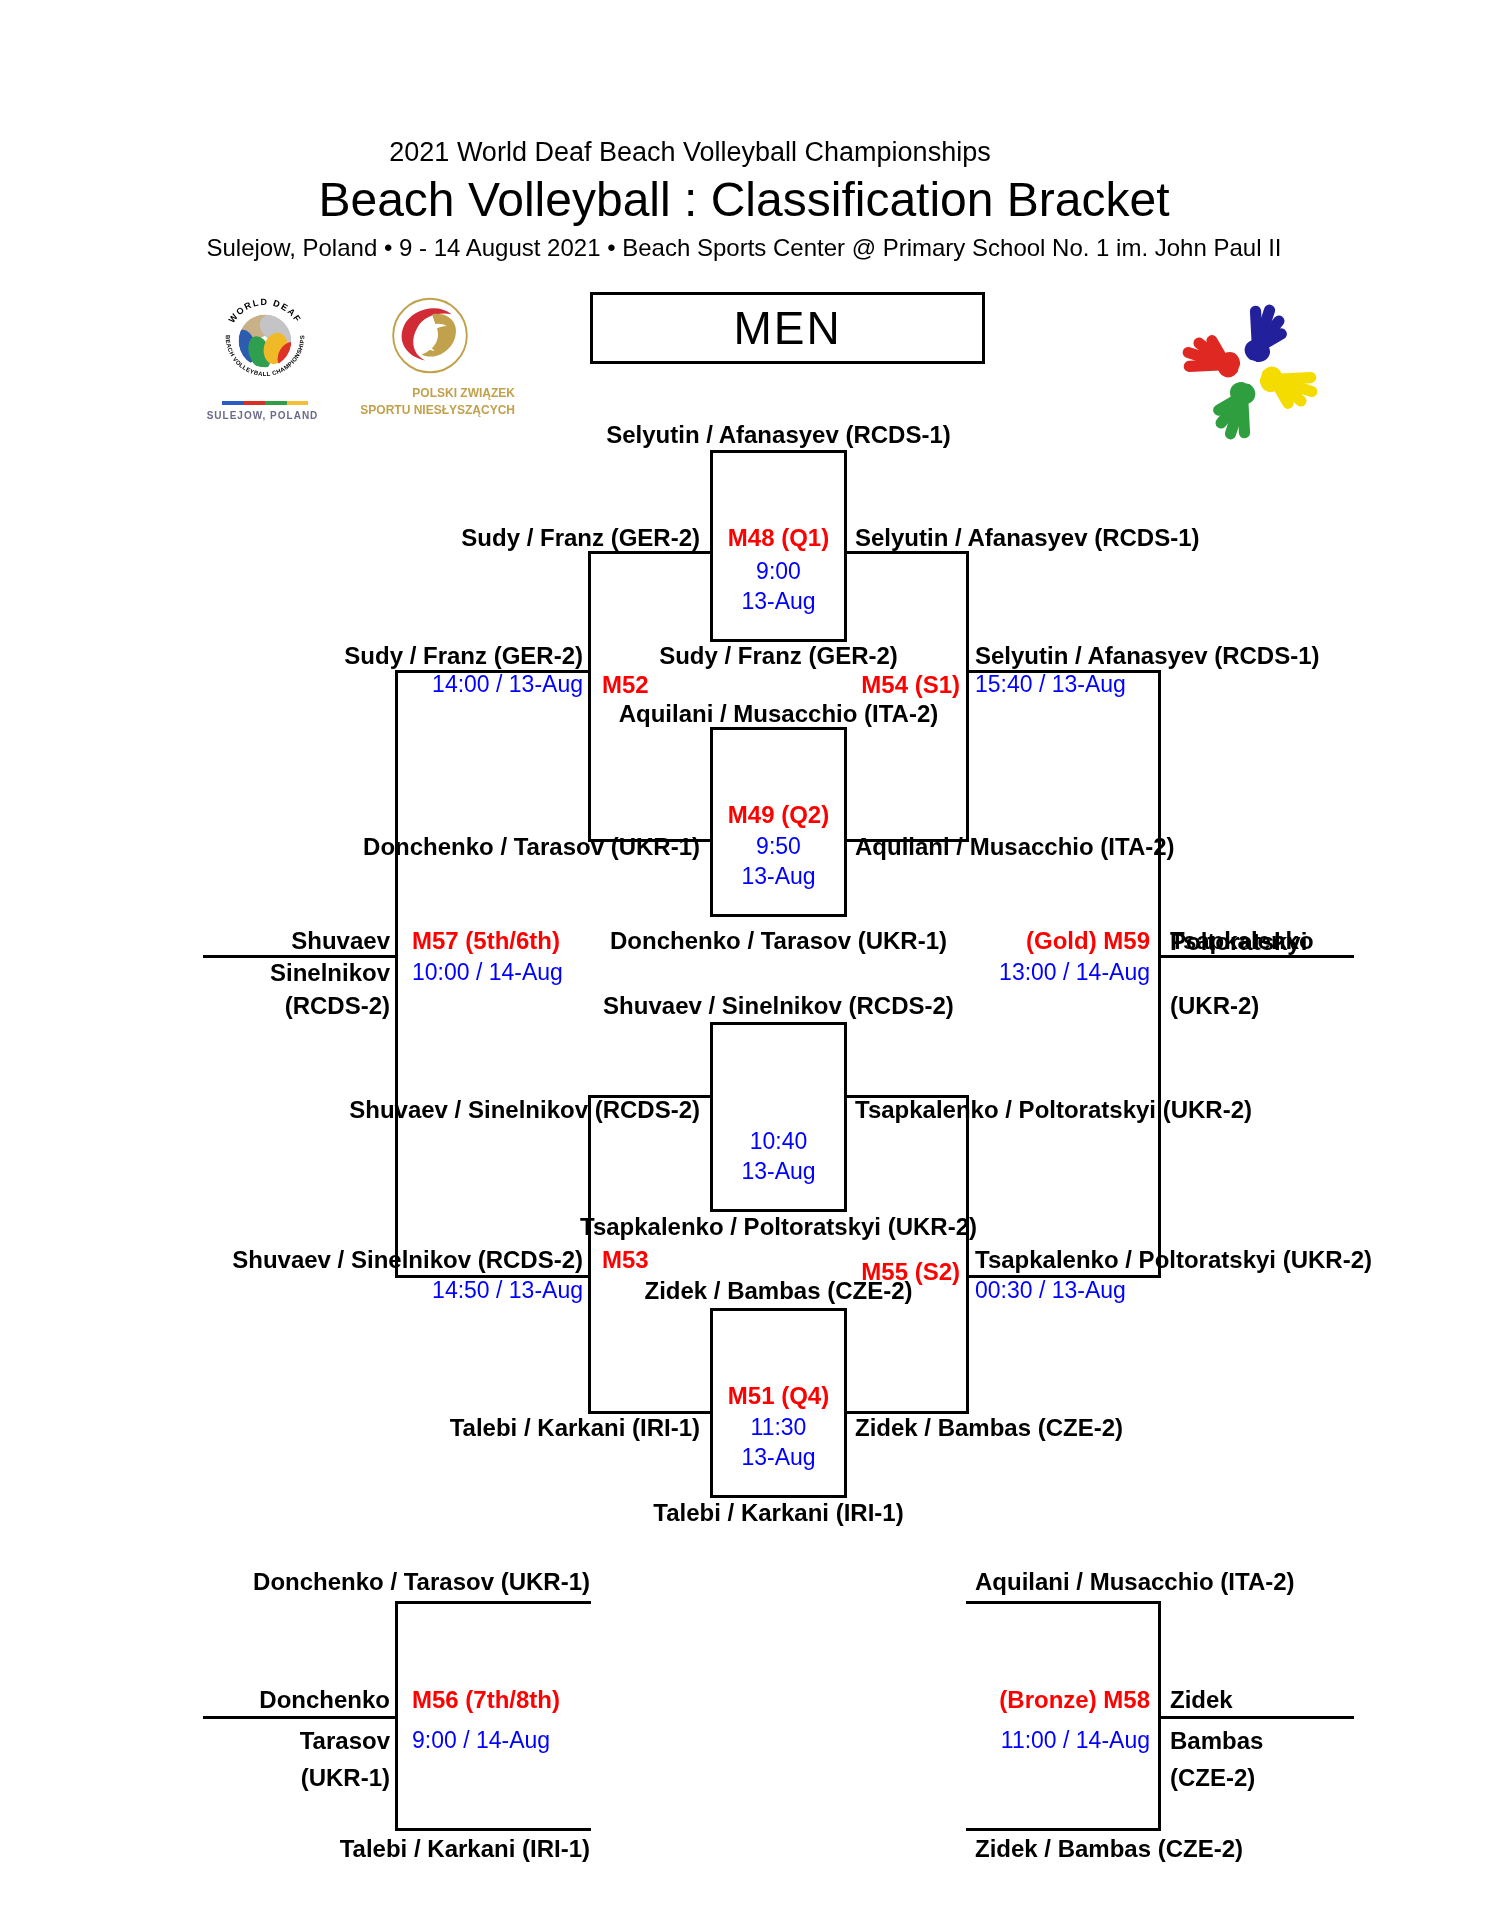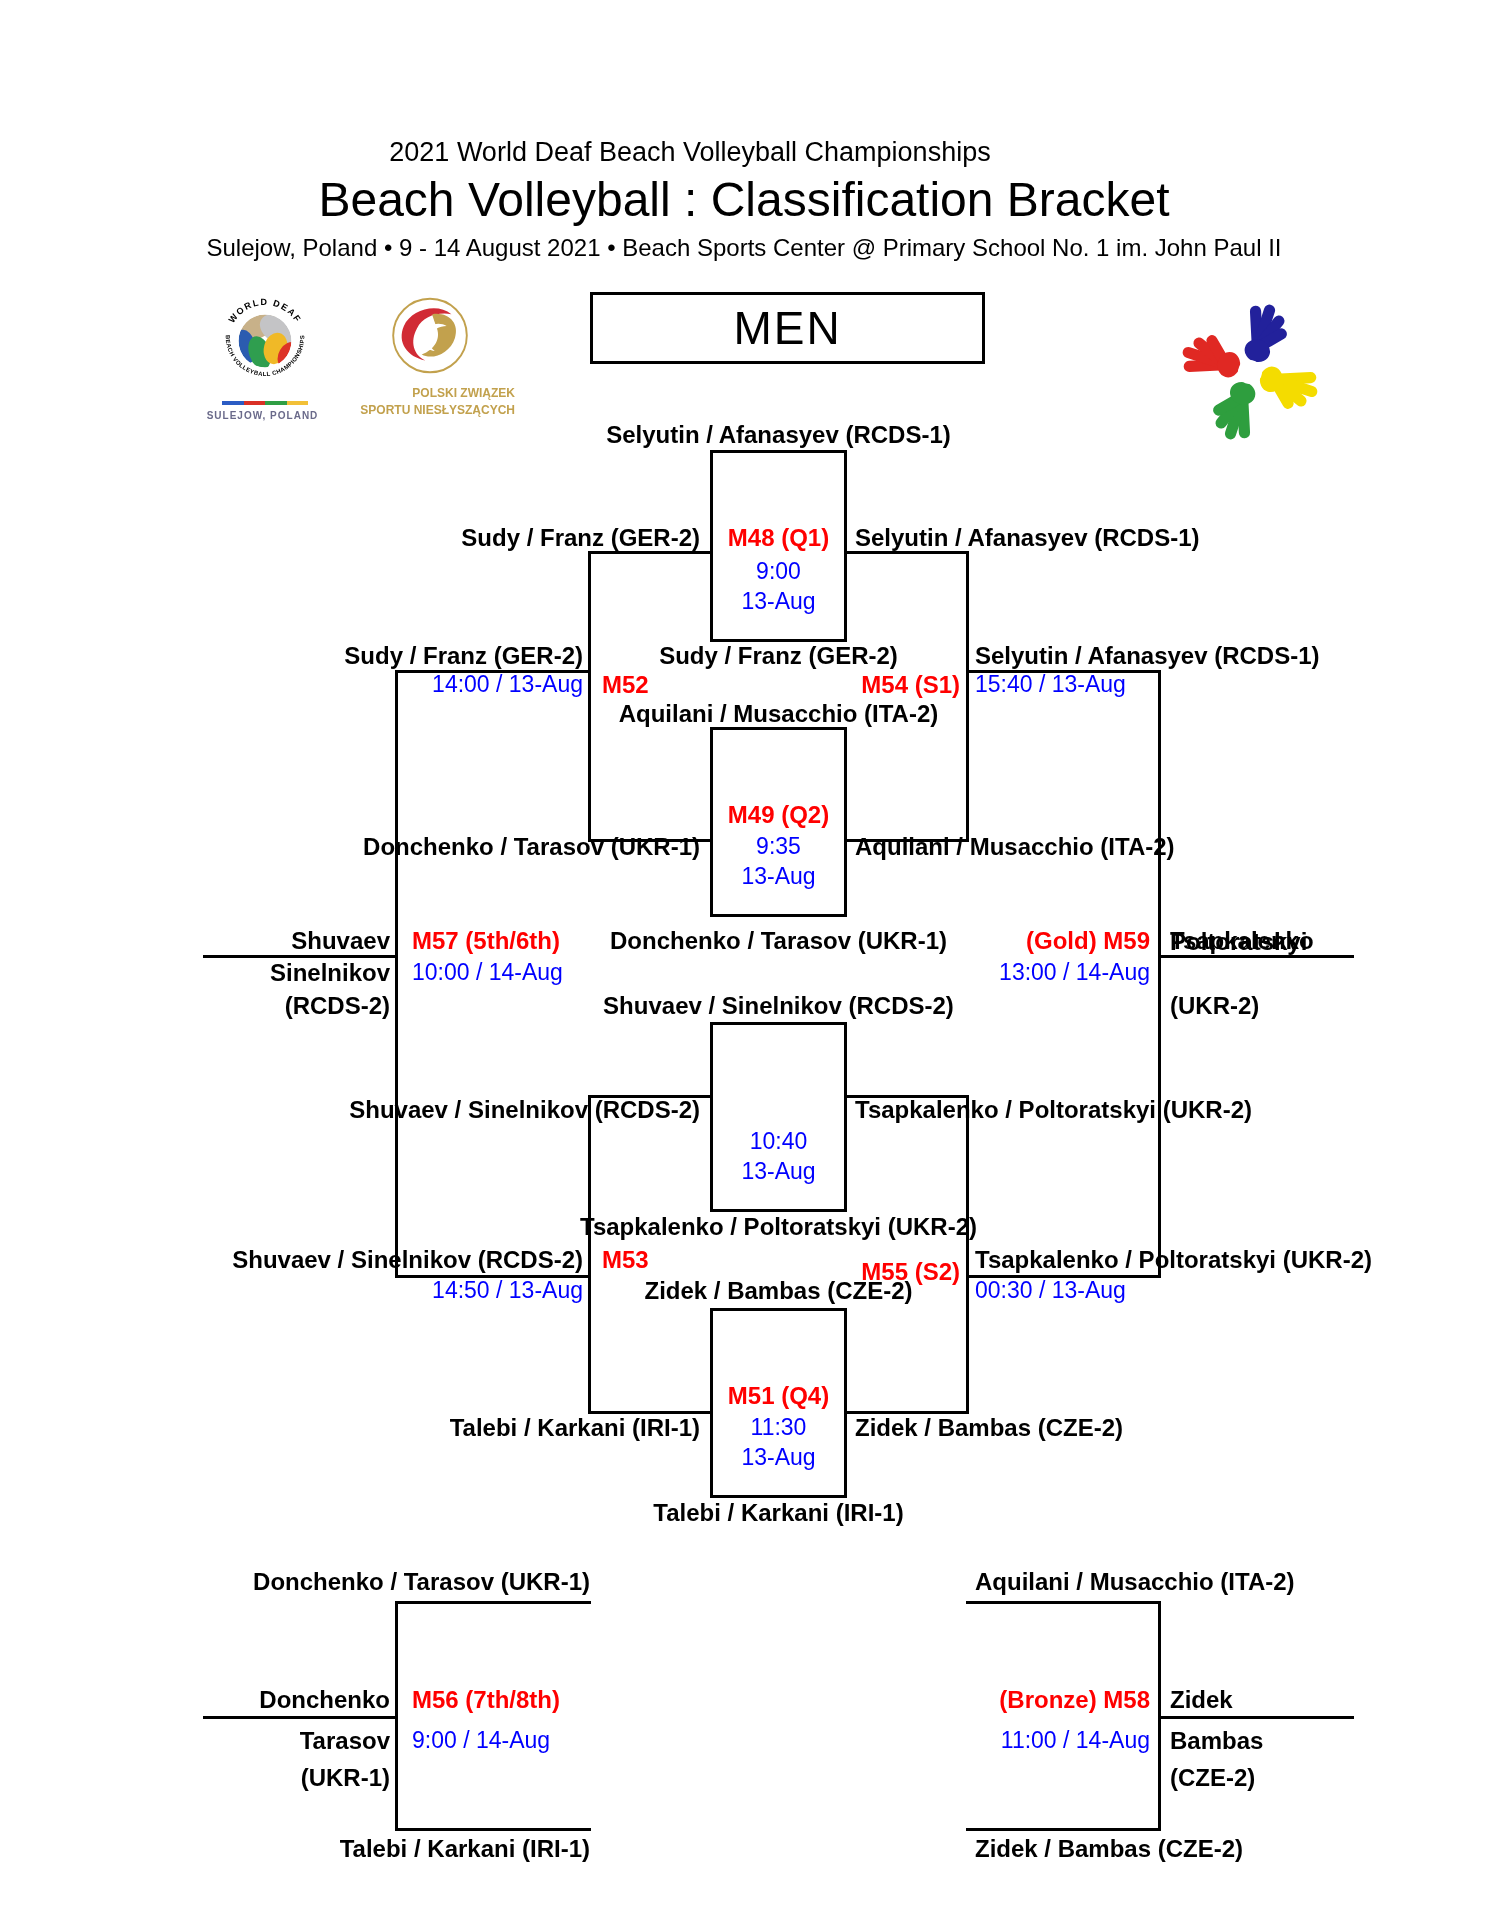--- a/index.html
+++ b/index.html
@@ -152,21 +152,21 @@
   <div class="hl" style="left:395px;top:1828px;width:196px;"></div>
   <div class="hl" style="left:966px;top:1828px;width:195px;"></div>
 
   <div class="t ctr" style="top:421px;">Selyutin / Afanasyev (RCDS-1)</div>
   <div class="t ctr rd" style="top:524px;">M48 (Q1)</div>
   <div class="t ctr bl" style="top:558px;">9:00</div>
   <div class="t ctr bl" style="top:588px;">13-Aug</div>
   <div class="t ctr" style="top:642px;">Sudy / Franz (GER-2)</div>
   <div class="t ctr" style="top:700px;">Aquilani / Musacchio (ITA-2)</div>
   <div class="t ctr rd" style="top:801px;">M49 (Q2)</div>
-  <div class="t ctr bl" style="top:833px;">9:35</div>
+  <div class="t ctr bl" style="top:833px;">9:50</div>
   <div class="t ctr bl" style="top:863px;">13-Aug</div>
   <div class="t ctr" style="top:927px;">Donchenko / Tarasov (UKR-1)</div>
   <div class="t ctr" style="top:992px;">Shuvaev / Sinelnikov (RCDS-2)</div>
   <div class="t ctr bl" style="top:1128px;">10:40</div>
   <div class="t ctr bl" style="top:1158px;">13-Aug</div>
   <div class="t ctr" style="top:1213px;">Tsapkalenko / Poltoratskyi (UKR-2)</div>
   <div class="t ctr" style="top:1277px;">Zidek / Bambas (CZE-2)</div>
   <div class="t ctr rd" style="top:1382px;">M51 (Q4)</div>
   <div class="t ctr bl" style="top:1414px;">11:30</div>
   <div class="t ctr bl" style="top:1444px;">13-Aug</div>

